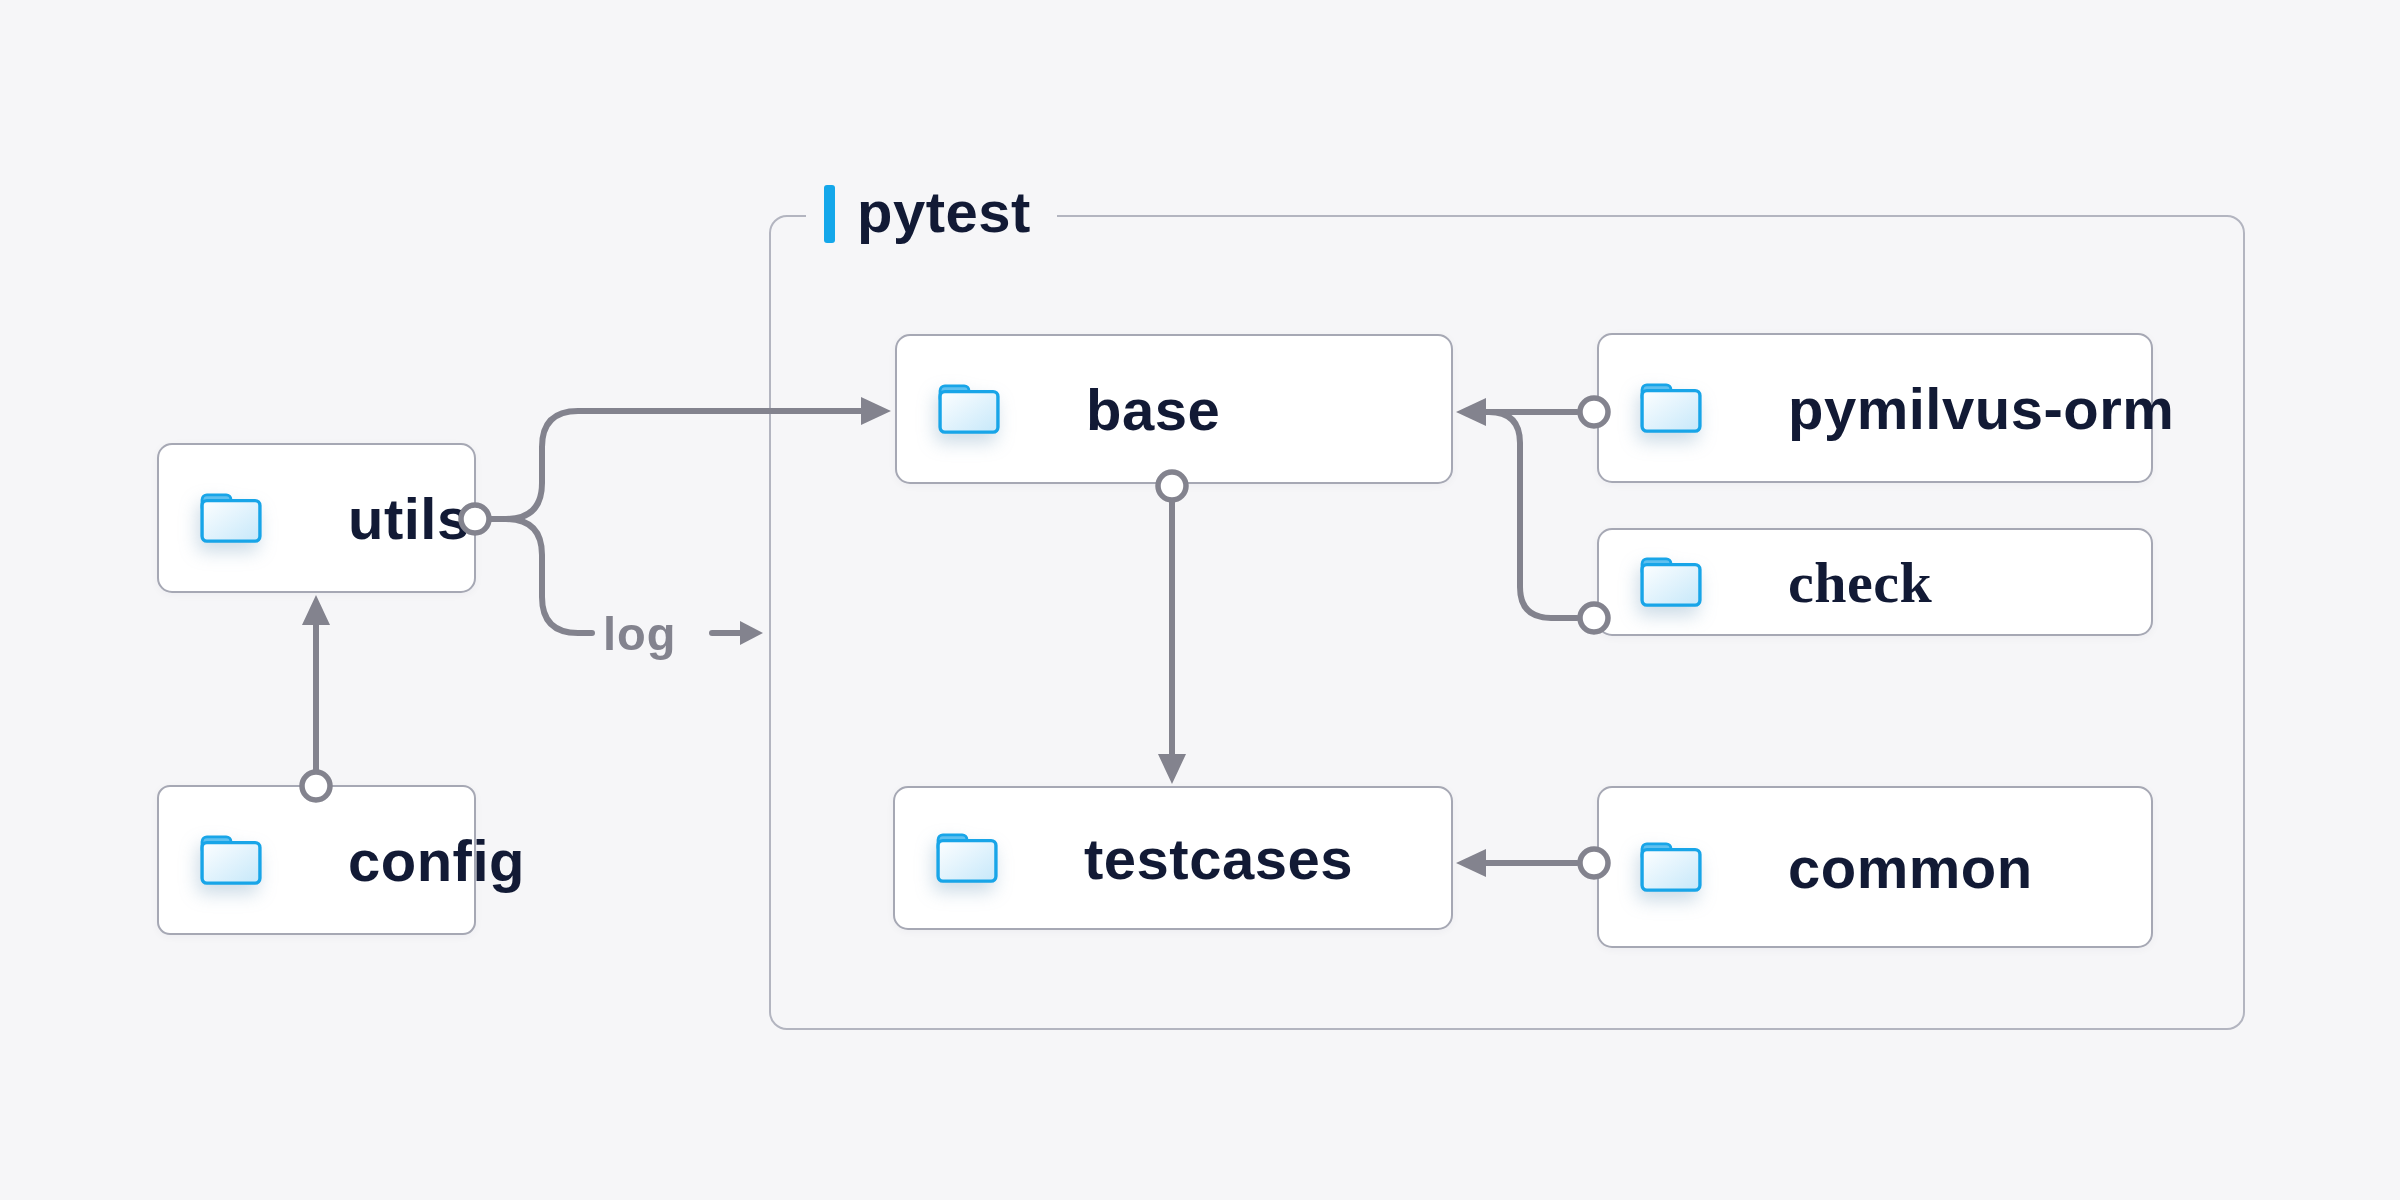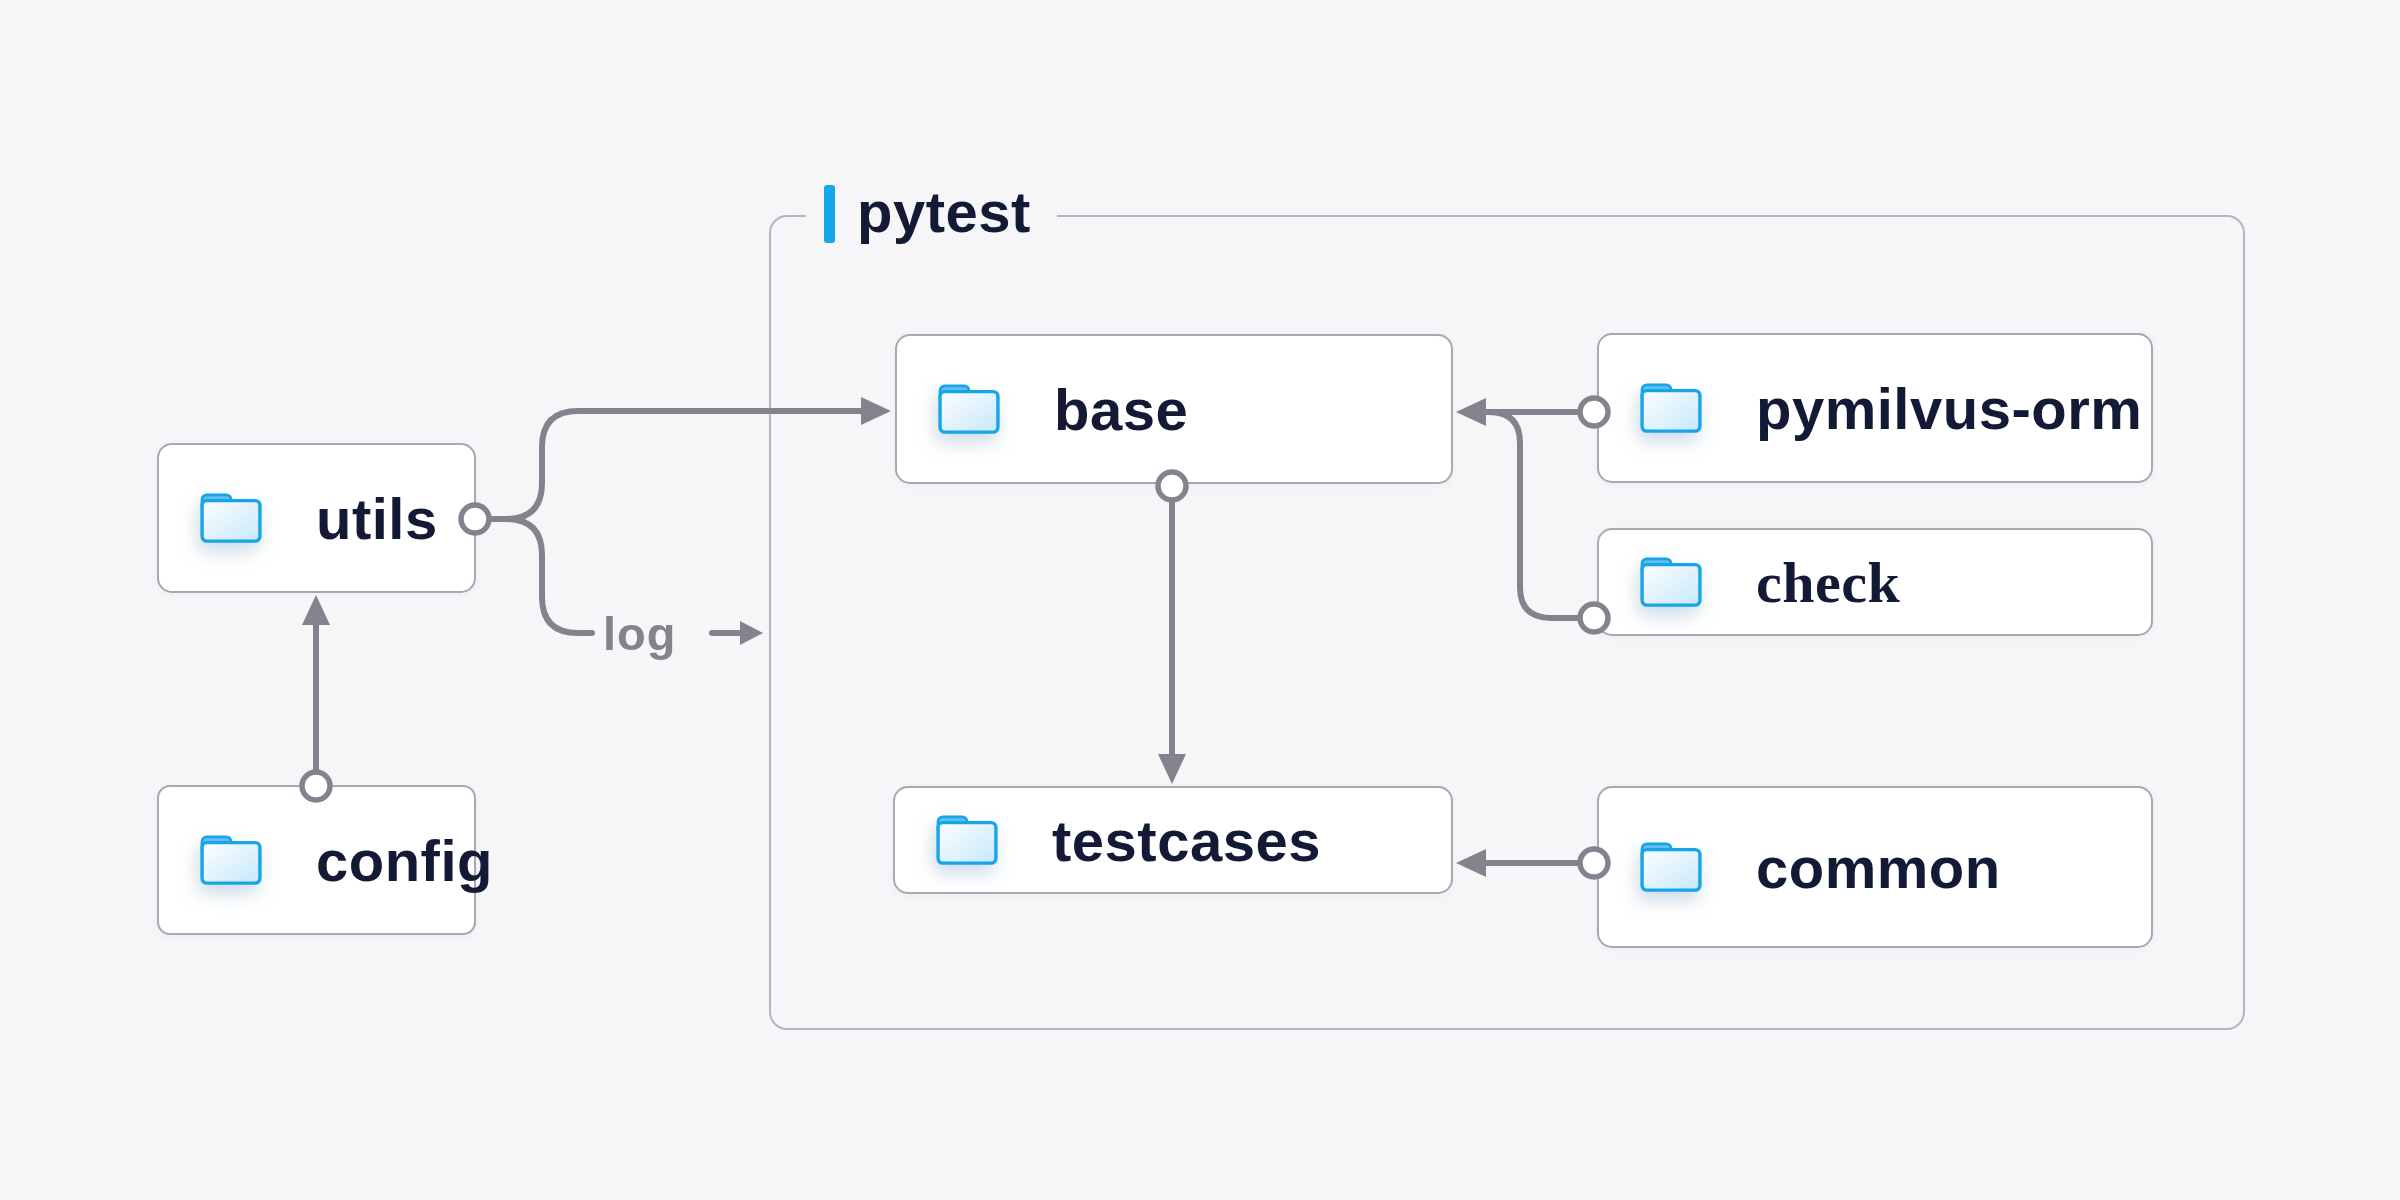--- a/index.html
+++ b/index.html
@@ -40,35 +40,36 @@
   .node{
     position:absolute;
     background:#ffffff;
     border:2px solid #a6a8b4;
     border-radius:15px;
     box-sizing:border-box;
     display:flex;align-items:center;
     padding-left:39px;
     z-index:2;
     box-shadow:0 2px 8px rgba(25,35,70,0.04);
+    gap:32px;
   }
   .node .label{
     font-size:58px;font-weight:700;color:#121a35;
     margin-left:52px;
     letter-spacing:0.5px;
     white-space:nowrap;
   }
   .folder{
     width:66px;height:54px;flex:0 0 auto;
     filter:drop-shadow(-3px 9px 9px rgba(90,140,175,0.30));
   }
   #n-utils    {left:157px;top:443px;width:319px;height:150px;text-align:center;}
   #n-config   {left:157px;top:785px;width:319px;height:150px;border-radius:13px;}
   #n-base     {left:895px;top:334px;width:558px;height:150px;}
-  #n-testcases{left:893px;top:786px;width:560px;height:108px;}
+  #n-testcases{left:893px;top:786px;width:560px;height:144px;}
   #n-pymilvus {left:1597px;top:333px;width:556px;height:150px;}
   #n-check    {left:1597px;top:528px;width:556px;height:108px;font-family:Liberation Serif, serif;}
   #n-common   {left:1597px;top:786px;width:556px;height:162px;}
   
   .wires{
     position:absolute;left:0;top:0;width:2400px;height:1200px;
     z-index:3;pointer-events:none;
   }
   .wire{stroke:#83838e;stroke-width:6;fill:none;stroke-linecap:round;}
   .dot{fill:#ffffff;stroke:#83838e;stroke-width:5.5;}

